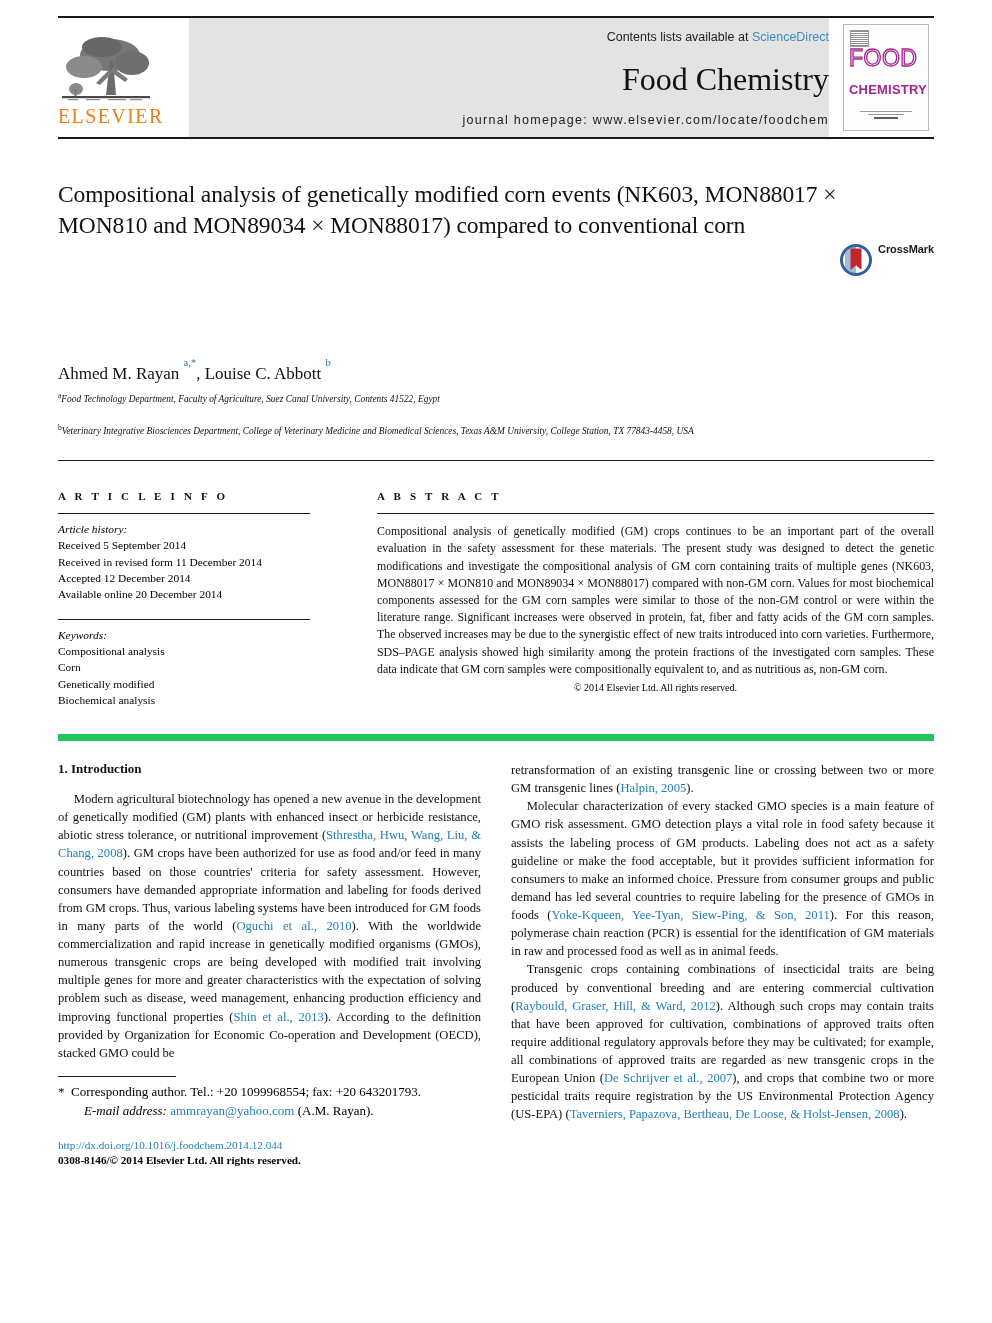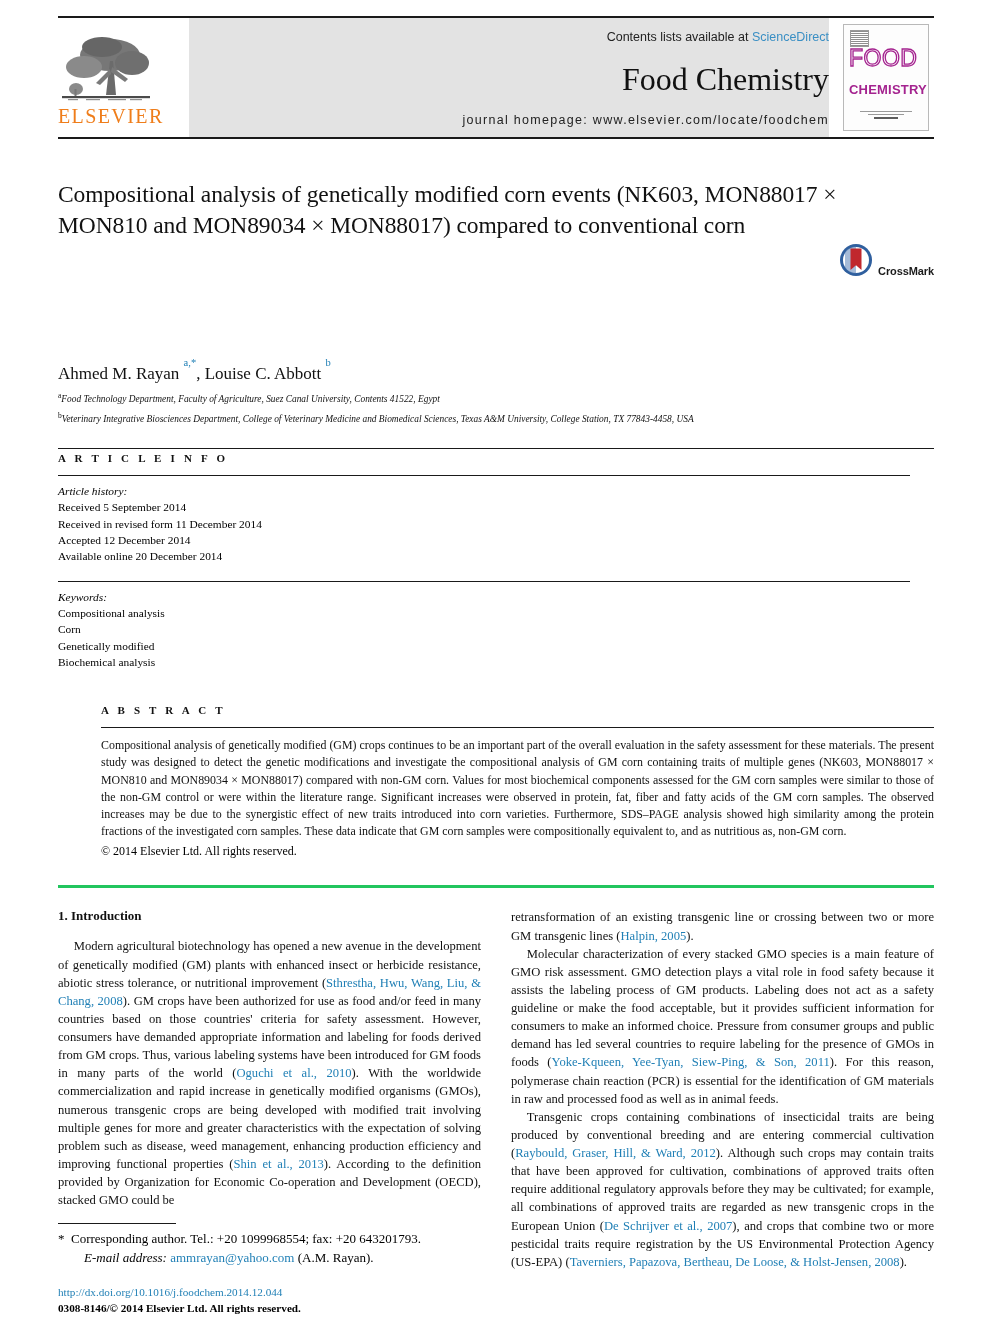--- a/index.html
+++ b/index.html
@@ -153,21 +153,21 @@
     color: #111;
     letter-spacing: -0.1px;
   }
   .crossmark {
     flex: 0 0 100px;
     padding-top: 2px;
     display: flex;
     align-items: flex-start;
     justify-content: flex-end;
   }
-  .cm-wrap { display: flex; align-items: flex-end; gap: 5px; }
+  .cm-wrap { display: flex; align-items: flex-start; gap: 5px; }
   .cm-text {
     font-family: "Liberation Sans", sans-serif;
     font-weight: bold;
     font-size: 11px;
     color: #1b1b1b;
     letter-spacing: -0.1px;
   }
 
   .authors {
     font-family: "Liberation Serif", serif;
@@ -184,22 +184,21 @@
     margin-top: 8px;
     color: #111;
   }
   .affil sup { font-style: normal; font-size: 7.5px; }
 
   
   .infoblock {
     display: flex;
     margin-top: 22px;
     border-top: 1px solid #1a1a1a;
-    padding-top: 3px;
-    flex-direction: column;
+    padding-top: 29px;
   }
   .infocol { flex: 0 0 252px; padding-right: 24px; }
   .abscol  { flex: 1 1 auto; margin-left: 43px; }
   .sec-head {
     font-family: "Liberation Serif", serif;
     font-weight: bold;
     font-size: 11px;
     letter-spacing: 3.2px;
     color: #111;
     margin-bottom: 11px;
@@ -222,31 +221,31 @@
   .kwgap { height: 17px; }
   .abstract {
     font-size: 11.9px;
     line-height: 1.445;
     text-align: justify;
     padding-top: 9px;
     font-family: "Liberation Serif", serif;
     color: #111;
   }
   .copyline {
-    text-align: left;
-    font-size: 12px;
+    text-align: center;
+    font-size: 10px;
     margin-top: 4px;
     font-family: "Liberation Serif", serif;
   }
 
   
   .bodywrap {
     display: flex;
     margin-top: 26px;
-    border-top: 3px solid #22c55e;
+    border-top: 7px solid #22c55e;
     padding-top: 20px;
     gap: 30px;
   }
   .col { flex: 1 1 0; min-width: 0; position: relative; }
   h2.section {
     font-family: "Liberation Serif", serif;
     font-weight: bold;
     font-size: 13px;
     margin: 0 0 13px 0;
     color: #111;
@@ -357,21 +356,21 @@
         <span class="cm-text">CrossMark</span>
       </div>
     </div>
   </div>
 
   <div class="authors">Ahmed M. Rayan <sup>a,*</sup>, Louise C. Abbott <sup>b</sup></div>
 
   <div class="affil">
     <sup>a</sup><span>Food Technology Department, Faculty of Agriculture, Suez Canal University, Contents 41522, Egypt</span>
   </div>
-  <div class="affil" style="margin-top:4px">
+  <div class="affil" style="margin-top:16px">
     <sup>b</sup><span>Veterinary Integrative Biosciences Department, College of Veterinary Medicine and Biomedical Sciences, Texas A&amp;M University, College Station, TX 77843-4458, USA</span>
   </div>
 
   <div class="infoblock">
     <div class="infocol">
       <div class="sec-head">A R T I C L E   I N F O</div>
       <div class="rule"></div>
       <div class="hist">
         <div class="lbl">Article history:</div>
         <div>Received 5 September 2014</div>

